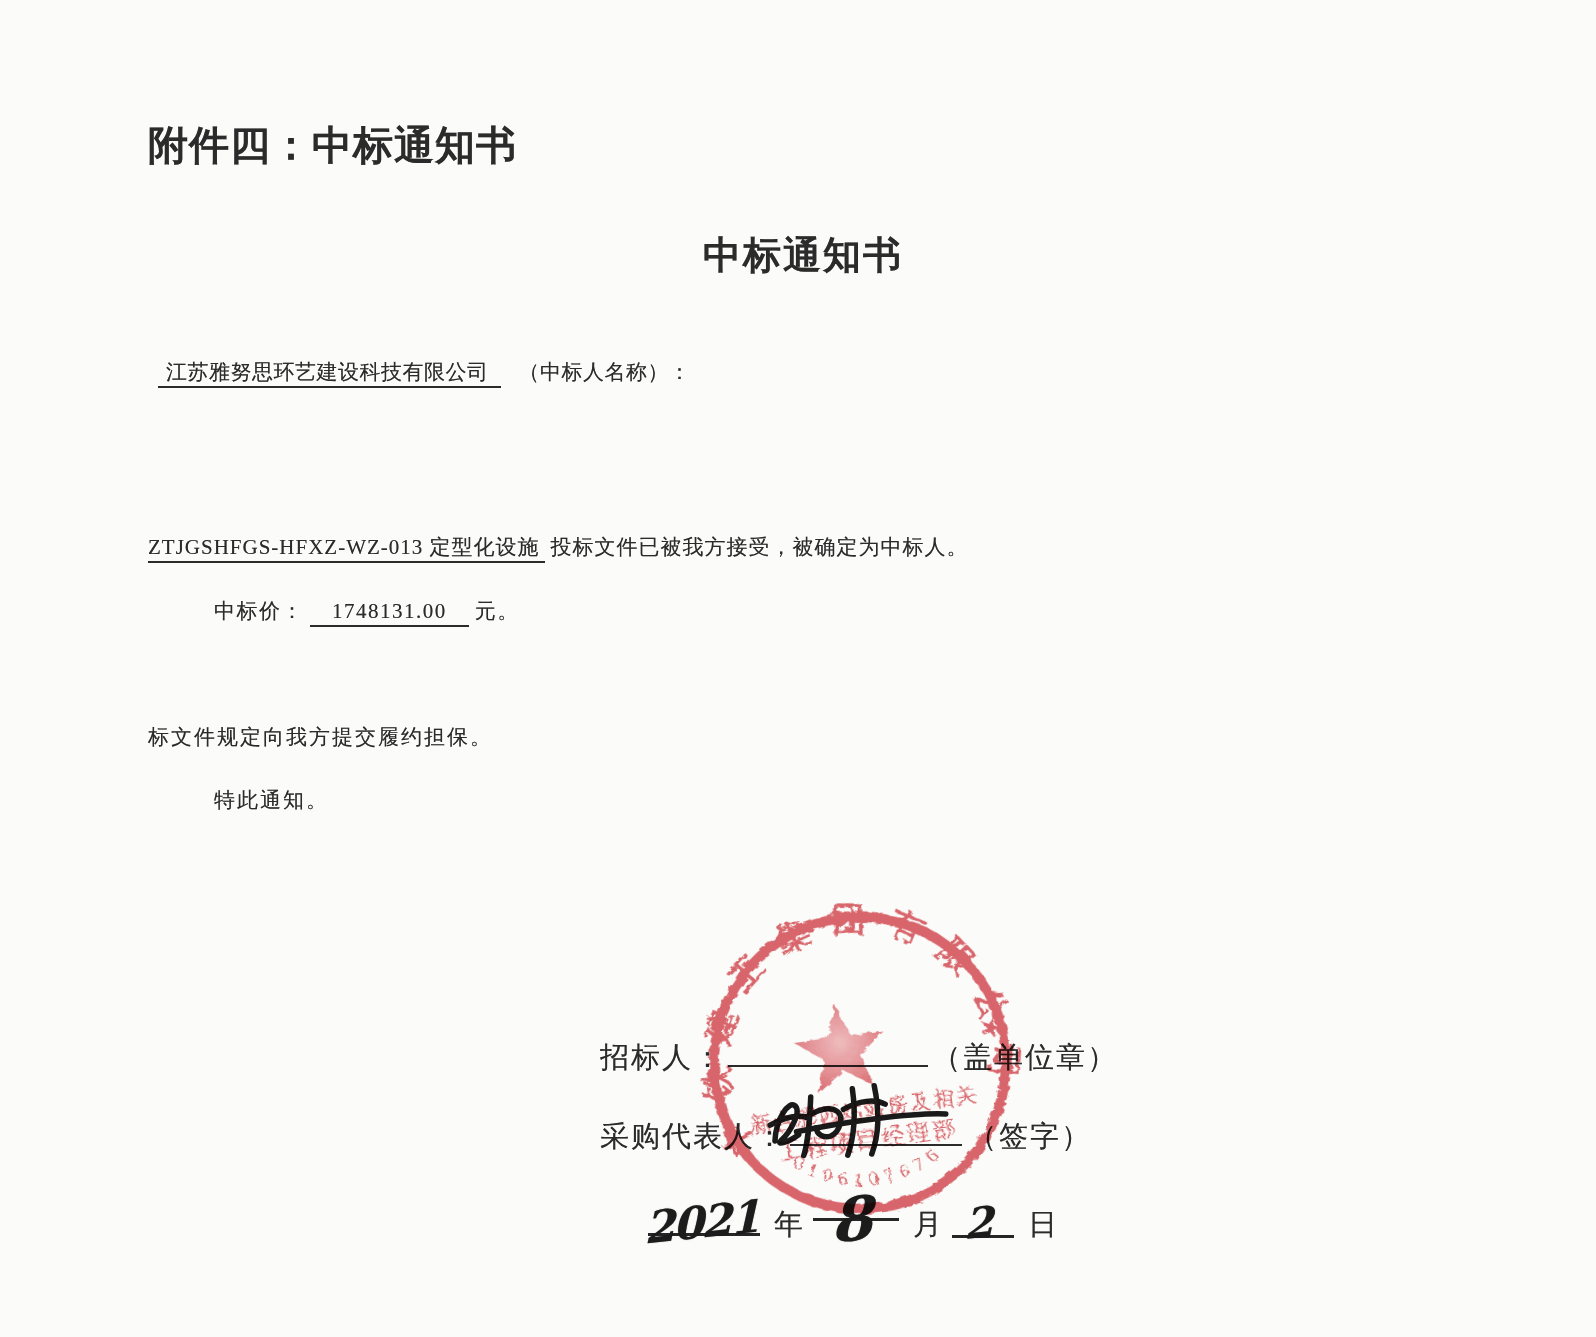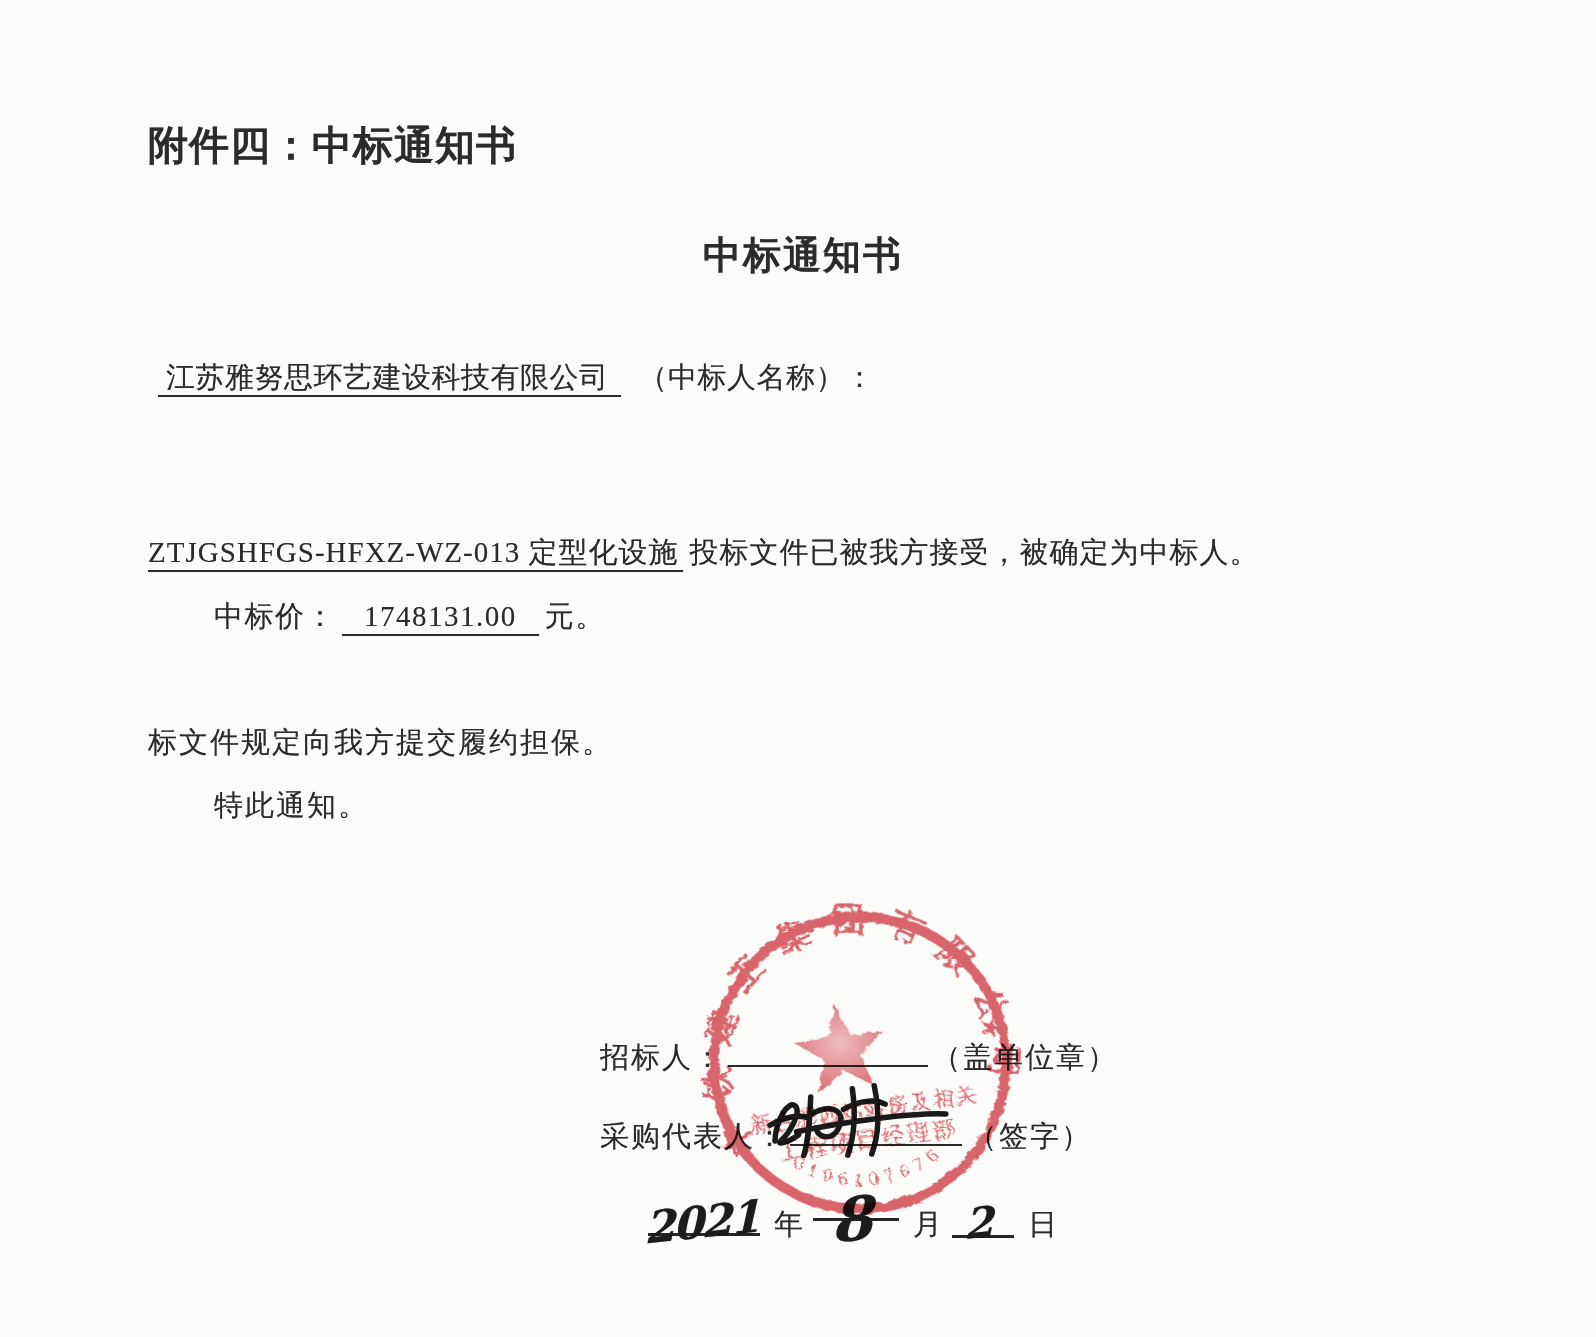--- a/index.html
+++ b/index.html
@@ -8,21 +8,21 @@
     width:1596px;height:1337px;
     background:#fbfbfa;
     overflow:hidden;
     font-family:"Liberation Serif","DejaVu Serif",serif;
     color:#2b2b2b;
     padding-left:10px;
   }
   .txt{
     position:absolute;
     white-space:nowrap;
-    font-size:29px;
+    font-size:21px;
     letter-spacing:1.5px;
     color:#2b2b2b;
     text-shadow:0 0 .6px rgba(70,70,70,.55);
   }
   .attach{
     left:148px;top:118px;
     font-size:40px;font-weight:700;letter-spacing:1px;
   }
   .doc-title{
     left:0;right:0;top:230px;

